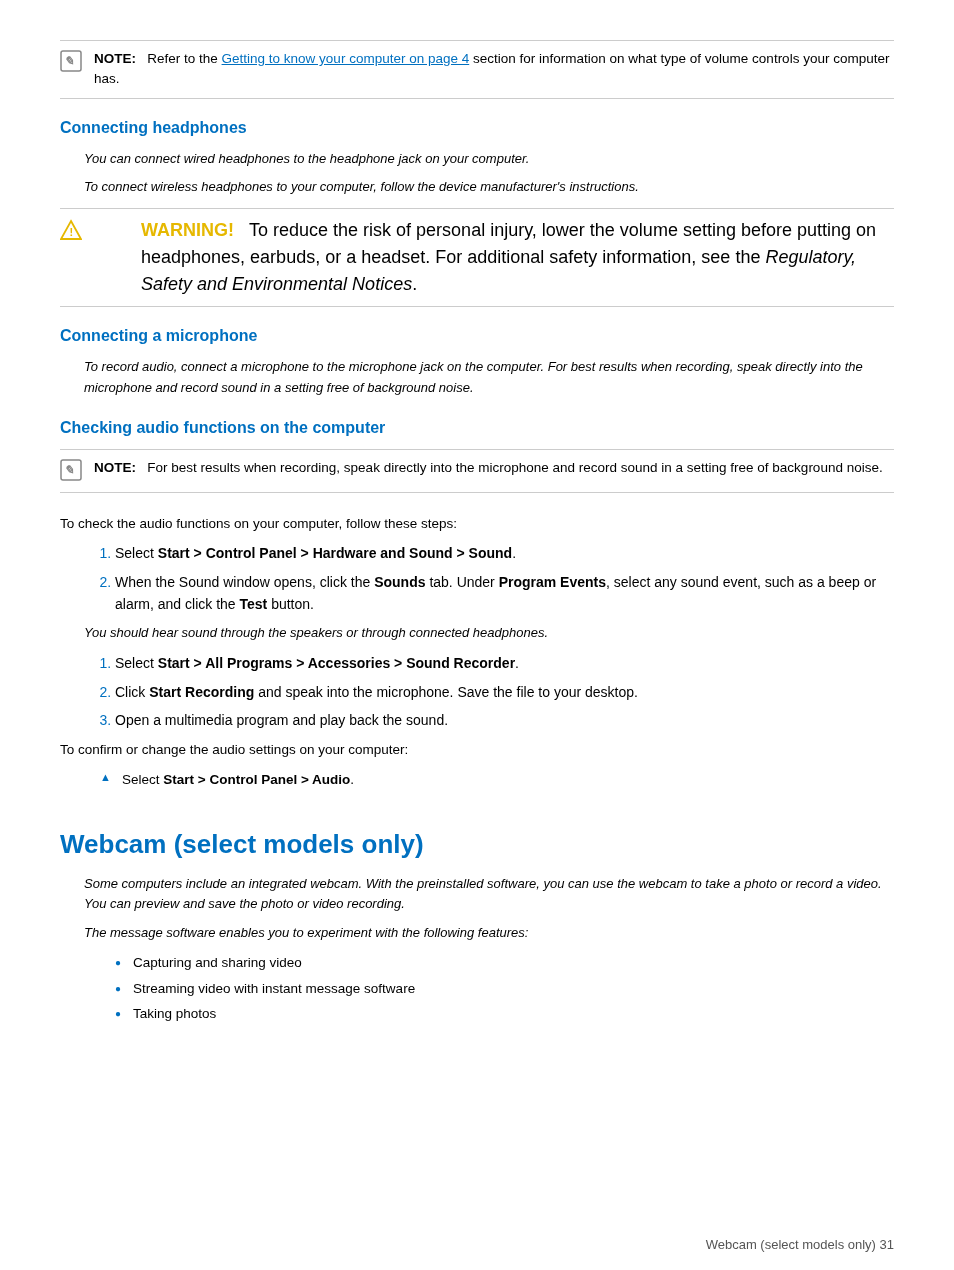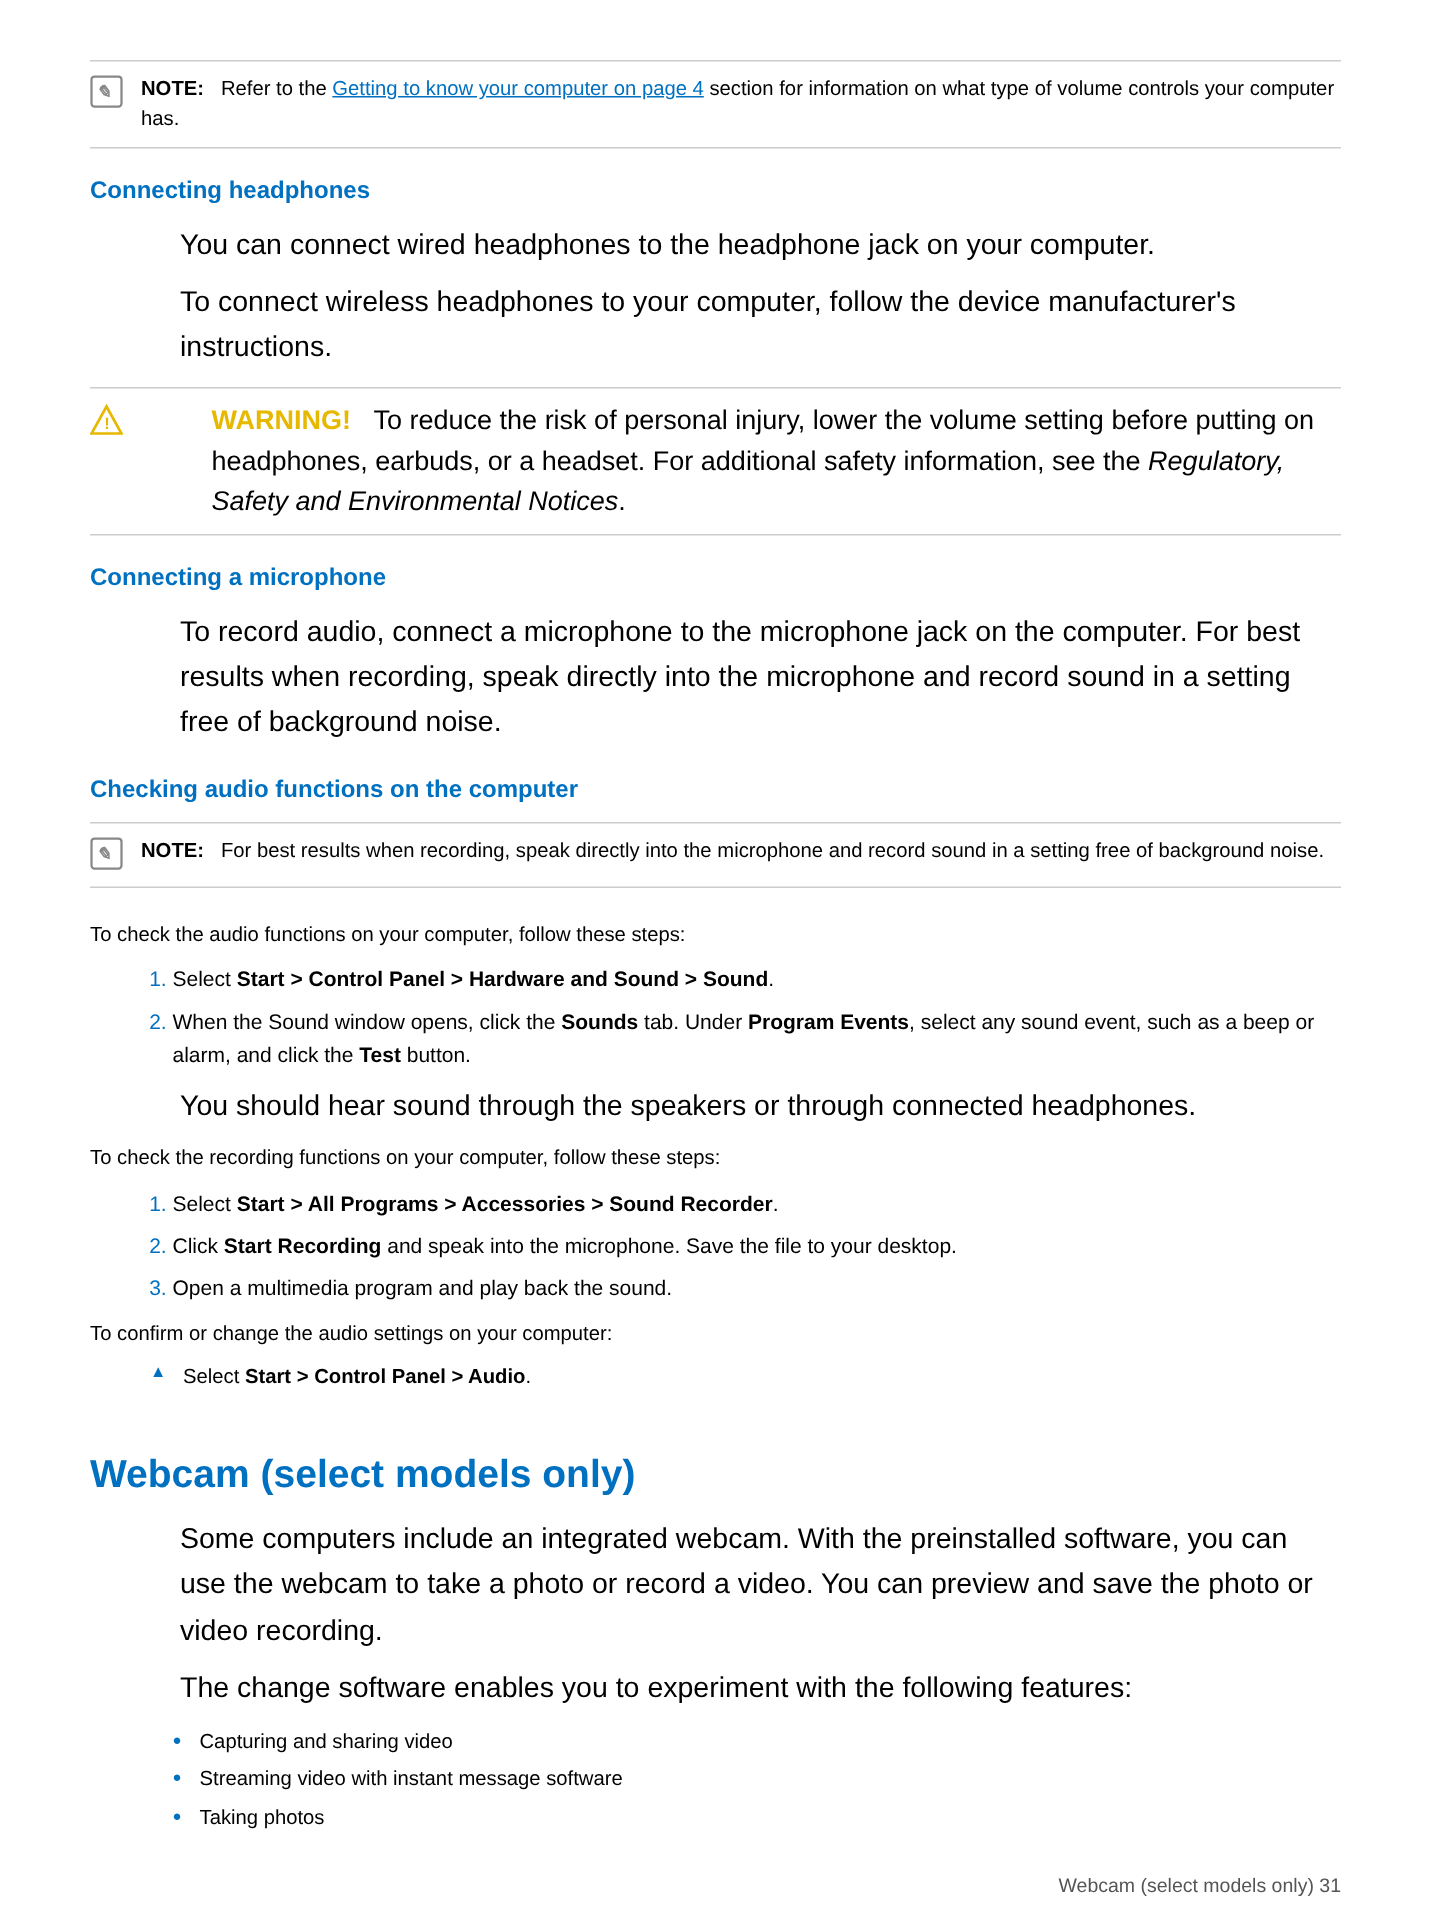--- a/index.html
+++ b/index.html
@@ -76,24 +76,25 @@
       color: #0070c0;
       font-size: 26px;
       font-weight: bold;
       margin-top: 38px;
       margin-bottom: 14px;
     }
     .section {
       margin-bottom: 20px;
     }
     .body-text {
-      font-size: 19px;
-      line-height: 1.6;
-      margin-bottom: 8px;
-      margin-left: 60px;
+      font-size: 13px;
+      line-height: 1.6;
+      margin-bottom: 8px;
+      margin-left: 24px;
+      font-style: italic;
     }
     .body-text-full {
       font-size: 13.5px;
       line-height: 1.6;
       margin-bottom: 8px;
     }
     .ordered-list {
       margin-left: 55px;
       margin-bottom: 8px;
     }
@@ -213,21 +214,20 @@
     <li>
       <span>Select <strong>Start &gt; Control Panel &gt; Hardware and Sound &gt; Sound</strong>.</span>
     </li>
     <li>
       <span>When the Sound window opens, click the <strong>Sounds</strong> tab. Under <strong>Program Events</strong>, select any sound event, such as a beep or alarm, and click the <strong>Test</strong> button.</span>
     </li>
   </ol>
 
   <p class="body-text">You should hear sound through the speakers or through connected headphones.</p>
 
-  <p class="body-text-full">To check the recording functions on your computer, follow these steps:</p>
 
   <ol class="ordered-list">
     <li>
       <span>Select <strong>Start &gt; All Programs &gt; Accessories &gt; Sound Recorder</strong>.</span>
     </li>
     <li>
       <span>Click <strong>Start Recording</strong> and speak into the microphone. Save the file to your desktop.</span>
     </li>
     <li>
       <span>Open a multimedia program and play back the sound.</span>
@@ -239,21 +239,21 @@
   <ul class="caution-list">
     <li>
       Select <strong>Start &gt; Control Panel &gt; Audio</strong>.
     </li>
   </ul>
 </div>
 
 <div class="section">
   <h1 class="main-heading">Webcam (select models only)</h1>
   <p class="body-text">Some computers include an integrated webcam. With the preinstalled software, you can use the webcam to take a photo or record a video. You can preview and save the photo or video recording.</p>
-  <p class="body-text">The change software enables you to experiment with the following features:</p>
+  <p class="body-text">The message software enables you to experiment with the following features:</p>
   <ul class="bullet-list">
     <li><span>Capturing and sharing video</span></li>
     <li><span>Streaming video with instant message software</span></li>
     <li><span>Taking photos</span></li>
   </ul>
 </div>
 
 <div class="footer">Webcam (select models only)    31</div>
 
 </body></html>

